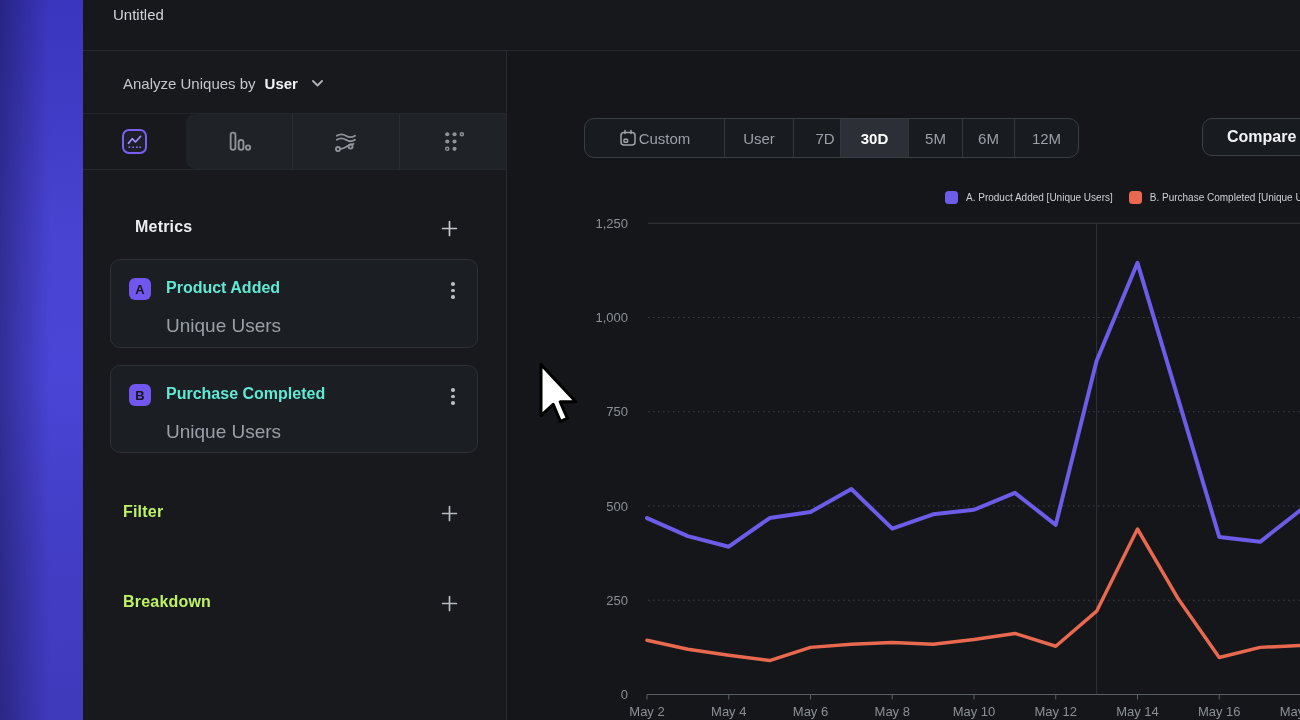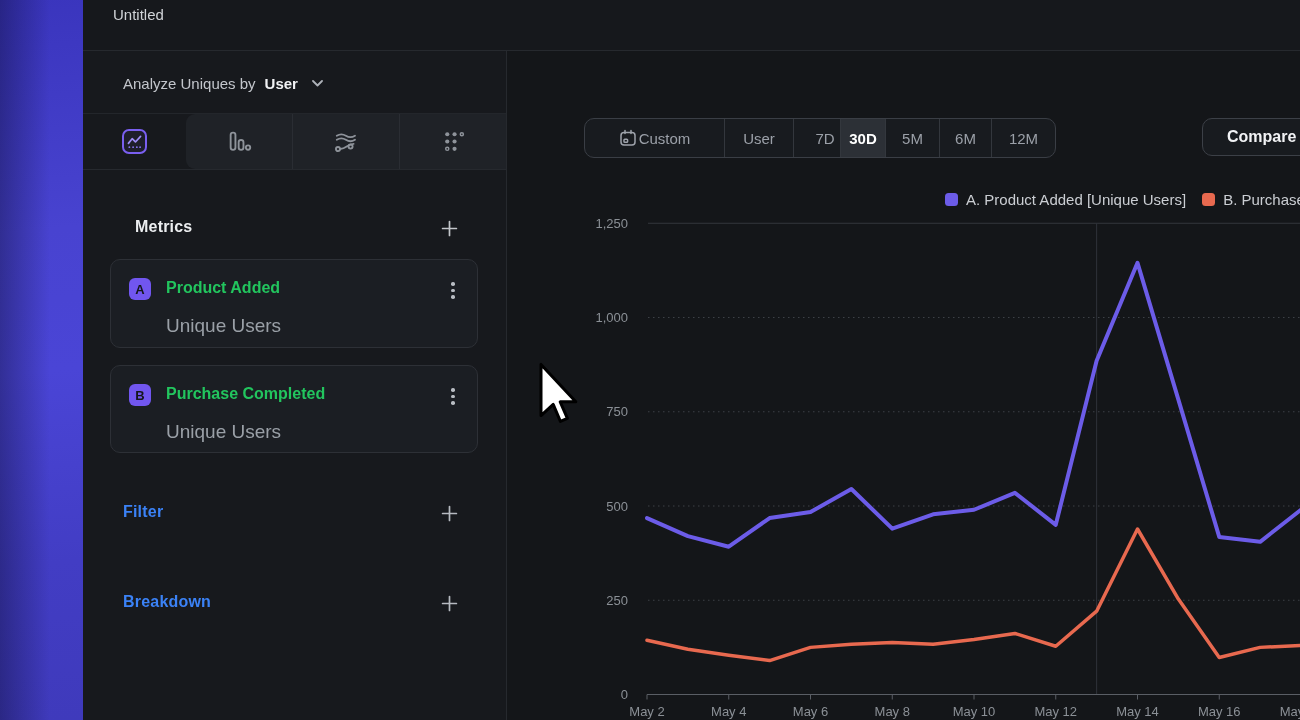--- a/index.html
+++ b/index.html
@@ -20,41 +20,41 @@
   .analyze-inner{position:absolute;left:40px;top:24px;font-size:15px;color:#c3c6cc;display:flex;align-items:center;gap:9px;}
   .analyze-value{color:#f1f2f4;font-weight:700;display:flex;align-items:center;gap:14px;cursor:pointer;}
   .tabs-row{position:absolute;left:0;top:63px;right:0;height:55px;border-bottom:1px solid #26292e;}
   .tab-selected{position:absolute;left:0;top:0;width:103px;height:55px;display:flex;align-items:center;justify-content:center;}
   .iconbox{width:25px;height:25px;border:2px solid #7a5ff0;border-radius:7px;display:flex;align-items:center;justify-content:center;background:rgba(122,95,240,.07);box-sizing:border-box;}
   .tab-rest{position:absolute;left:103px;right:0;top:0;height:55px;background:#1f2227;border-radius:9px 0 0 9px;display:flex;}
   .tab{flex:1;display:flex;align-items:center;justify-content:center;border-left:1px solid #2a2d33;cursor:pointer;}
   .tab:first-child{border-left:none;}
 
   .section-head{position:absolute;left:40px;font-size:16px;font-weight:700;color:#eceef0;letter-spacing:.2px;}
-  .section-head.dim{color:#3b82f6;}
+  .section-head.dim{color:#bef264;}
   .plus-btn{position:absolute;left:355px;width:22px;height:22px;display:flex;align-items:center;justify-content:center;cursor:pointer;}
 
   .card{position:absolute;left:27px;width:368px;background:#1b1e23;border:1px solid #2d3036;border-radius:10px;box-sizing:border-box;cursor:pointer;}
   .badge{position:absolute;left:18px;top:18px;width:22px;height:22px;border-radius:6px;background:#7156ef;color:#14161a;font-size:13px;font-weight:700;display:flex;align-items:center;justify-content:center;}
-  .card-title{position:absolute;left:55px;top:19px;font-size:16px;font-weight:600;color:#22c55e;}
+  .card-title{position:absolute;left:55px;top:19px;font-size:16px;font-weight:600;color:#5eead4;}
   .card-sub{position:absolute;left:55px;top:55px;font-size:19px;color:#9aa0a7;}
   .kebab{position:absolute;right:16px;top:22px;width:16px;height:20px;display:flex;flex-direction:column;align-items:center;gap:3px;cursor:pointer;}
   .kebab i{width:3.5px;height:3.5px;border-radius:50%;background:#b9bdc3;}
 
   
   .chart-panel{position:absolute;left:424px;top:51px;right:0;bottom:0;background:#141619;overflow:hidden;}
   .range-group{position:absolute;left:77px;top:67px;height:38px;display:flex;border:1px solid #3a3e45;border-radius:10px;background:#181b1f;overflow:hidden;}
   .range-btn{display:flex;align-items:center;justify-content:center;gap:2px;color:#9ba0a8;font-size:15px;border-left:1px solid #33373d;box-sizing:border-box;cursor:pointer;}
   .range-btn:first-child{border-left:none;}
   .range-btn.selected{background:#2c3036;color:#ffffff;font-weight:700;}
   .compare-btn{position:absolute;left:695px;top:67px;height:38px;width:130px;border:1px solid #3c4047;border-radius:10px;box-sizing:border-box;display:flex;align-items:center;color:#f2f3f5;font-size:16px;font-weight:700;padding-left:24px;cursor:pointer;background:#181b1f;}
   .legend{position:absolute;left:438px;top:140px;display:flex;gap:16px;white-space:nowrap;}
   .legend-item{display:flex;align-items:center;gap:8px;cursor:pointer;}
   .legend-swatch{width:13px;height:13px;border-radius:3.5px;flex:0 0 auto;}
-  .legend-label{font-size:15px;color:#cbced3;text-align:right;}
+  .legend-label{font-size:10px;color:#cbced3;text-align:right;}
   svg.chart text{font-family:"Liberation Sans","DejaVu Sans",sans-serif;font-size:13px;fill:#8b9096;}
 
   .cursor{position:absolute;left:537px;top:362px;pointer-events:none;}
 </style>
 </head>
 <body>
 
 <div class="stage">
   <div class="bg-shade"></div>
 
@@ -186,21 +186,21 @@
               </g>
             </svg>
             <span>Custom</span>
           </div>
           <div class="range-btn" style="width: 69px;">
             <span>User</span>
           </div>
           <div class="range-btn" style="width: 47px; padding-left: 16px;">
             <span>7D</span>
           </div>
-          <div class="range-btn selected" style="width: 45px; text-align: center;">
+          <div class="range-btn selected" style="width: 68px; text-align: center;">
             <span>30D</span>
           </div>
           <div class="range-btn" style="width: 54px;">
             <span>5M</span>
           </div>
           <div class="range-btn" style="width: 52px;">
             <span>6M</span>
           </div>
           <div class="range-btn" style="width: 64px;">
             <span>12M</span>

